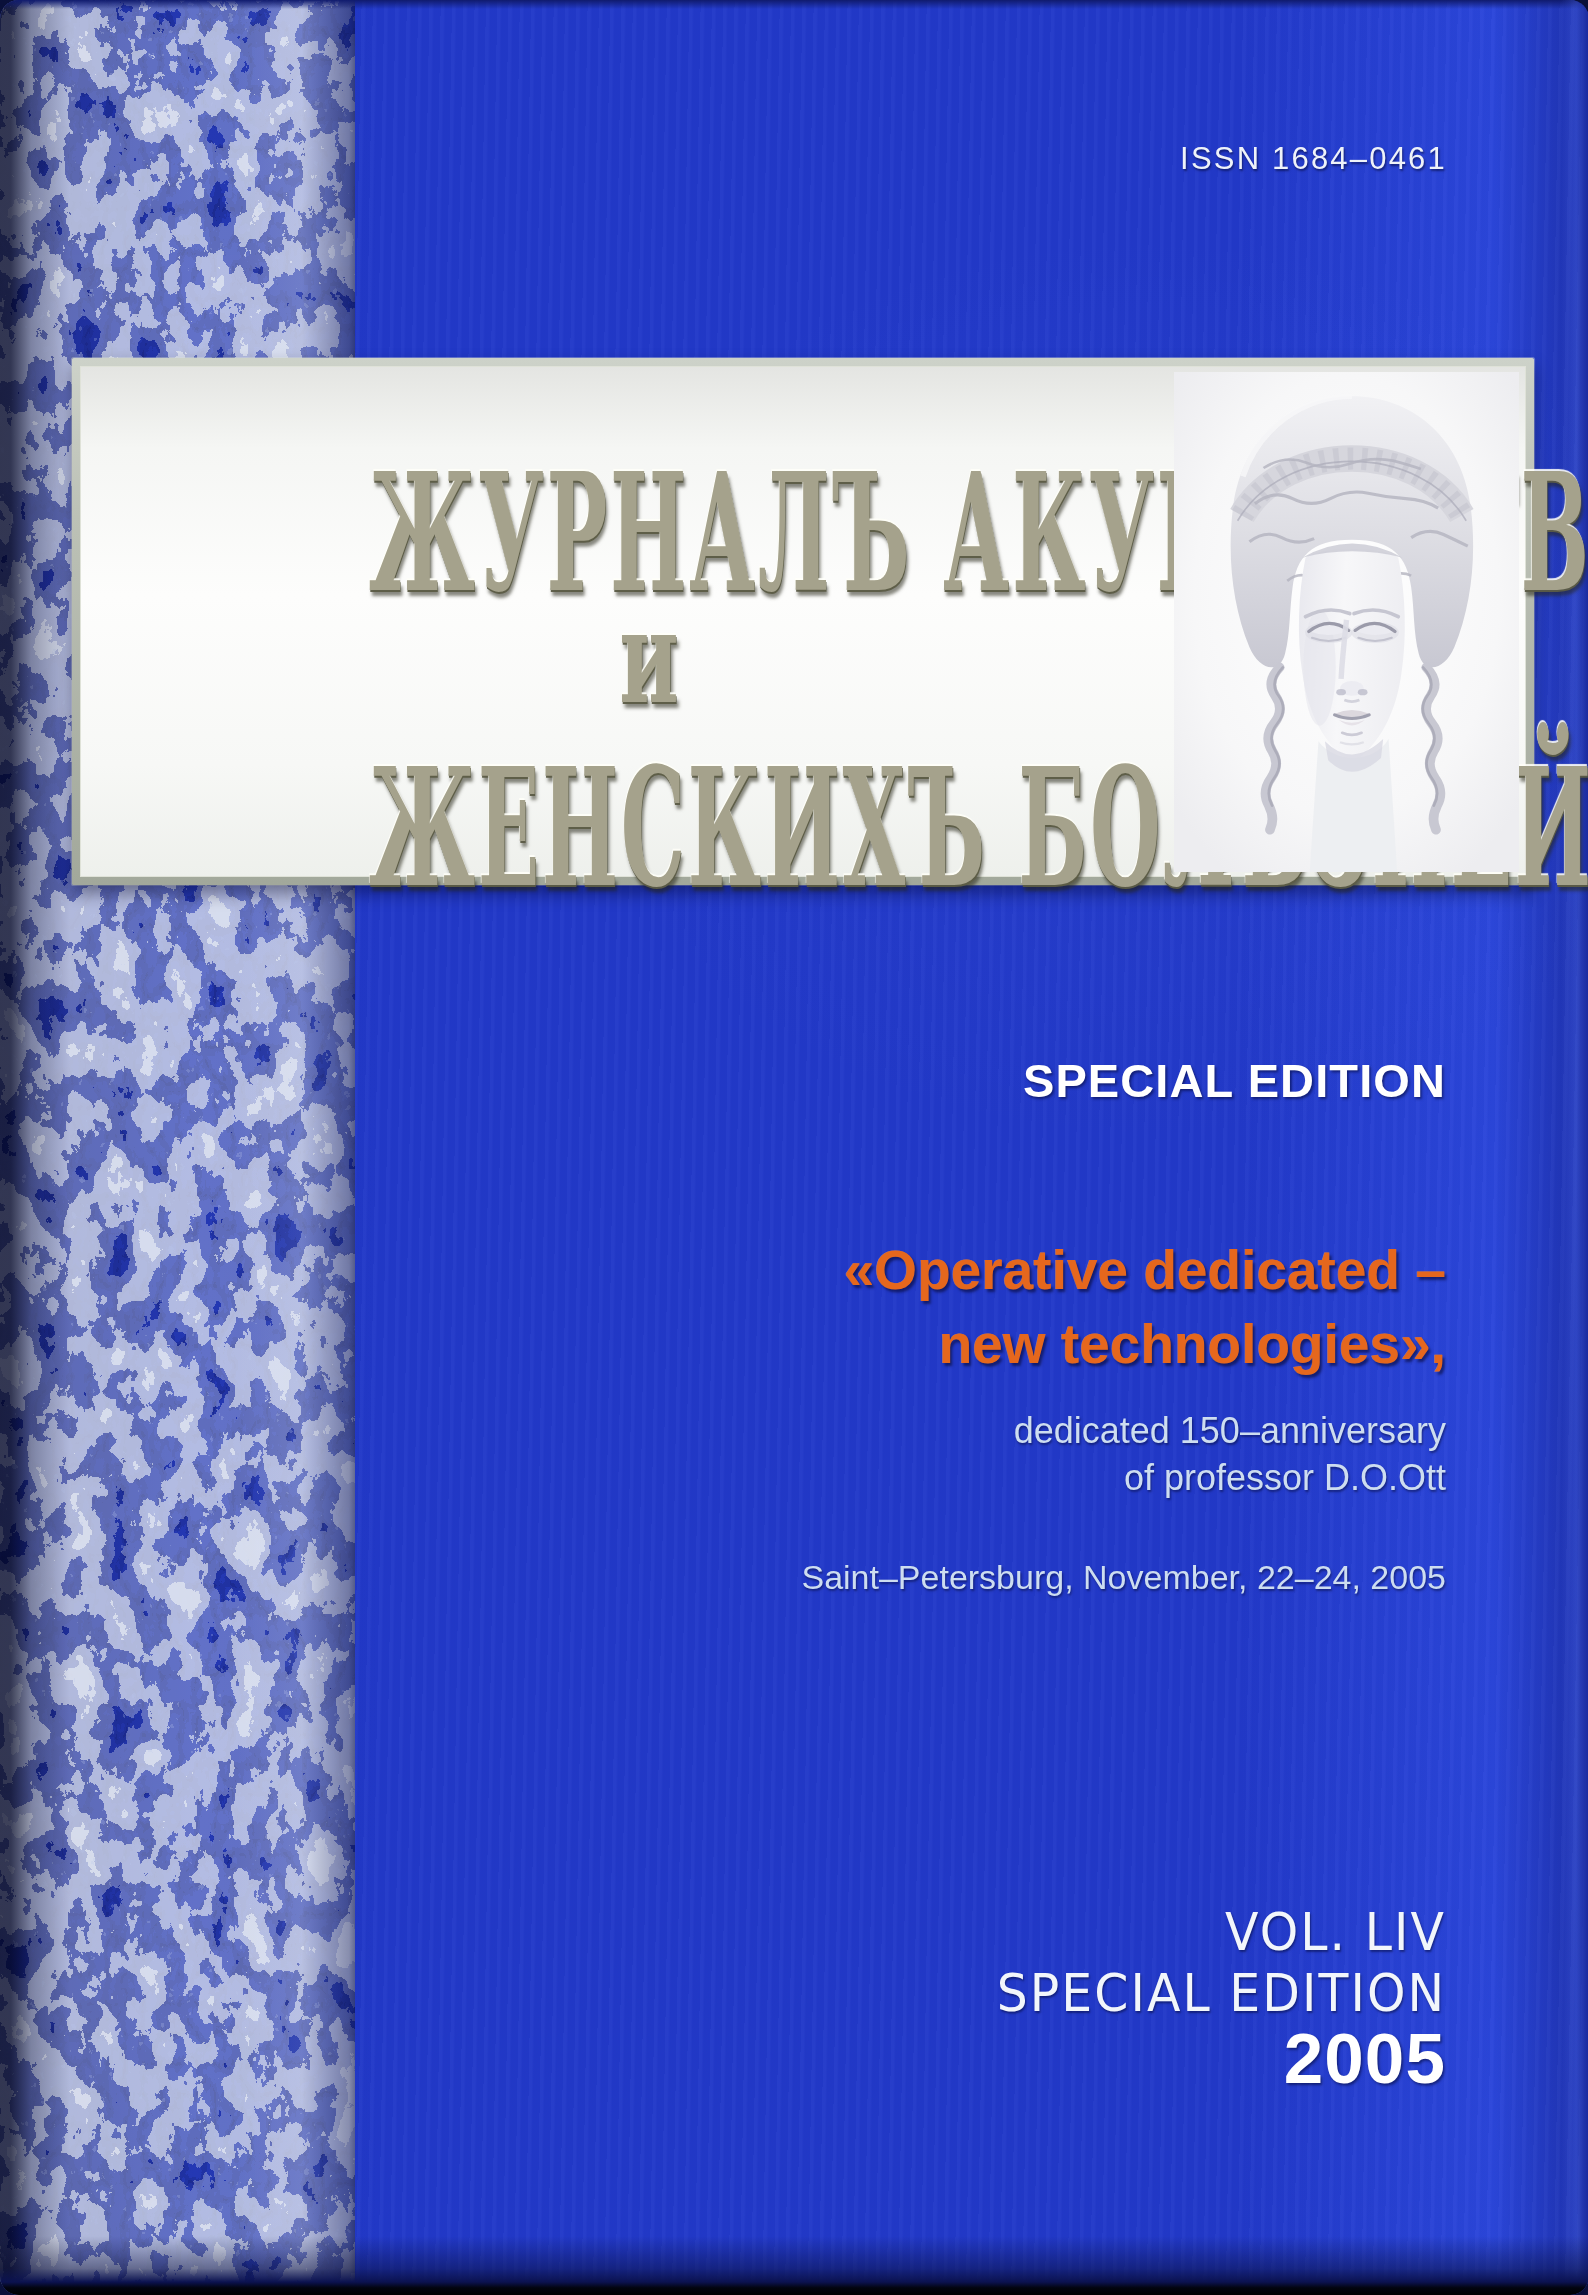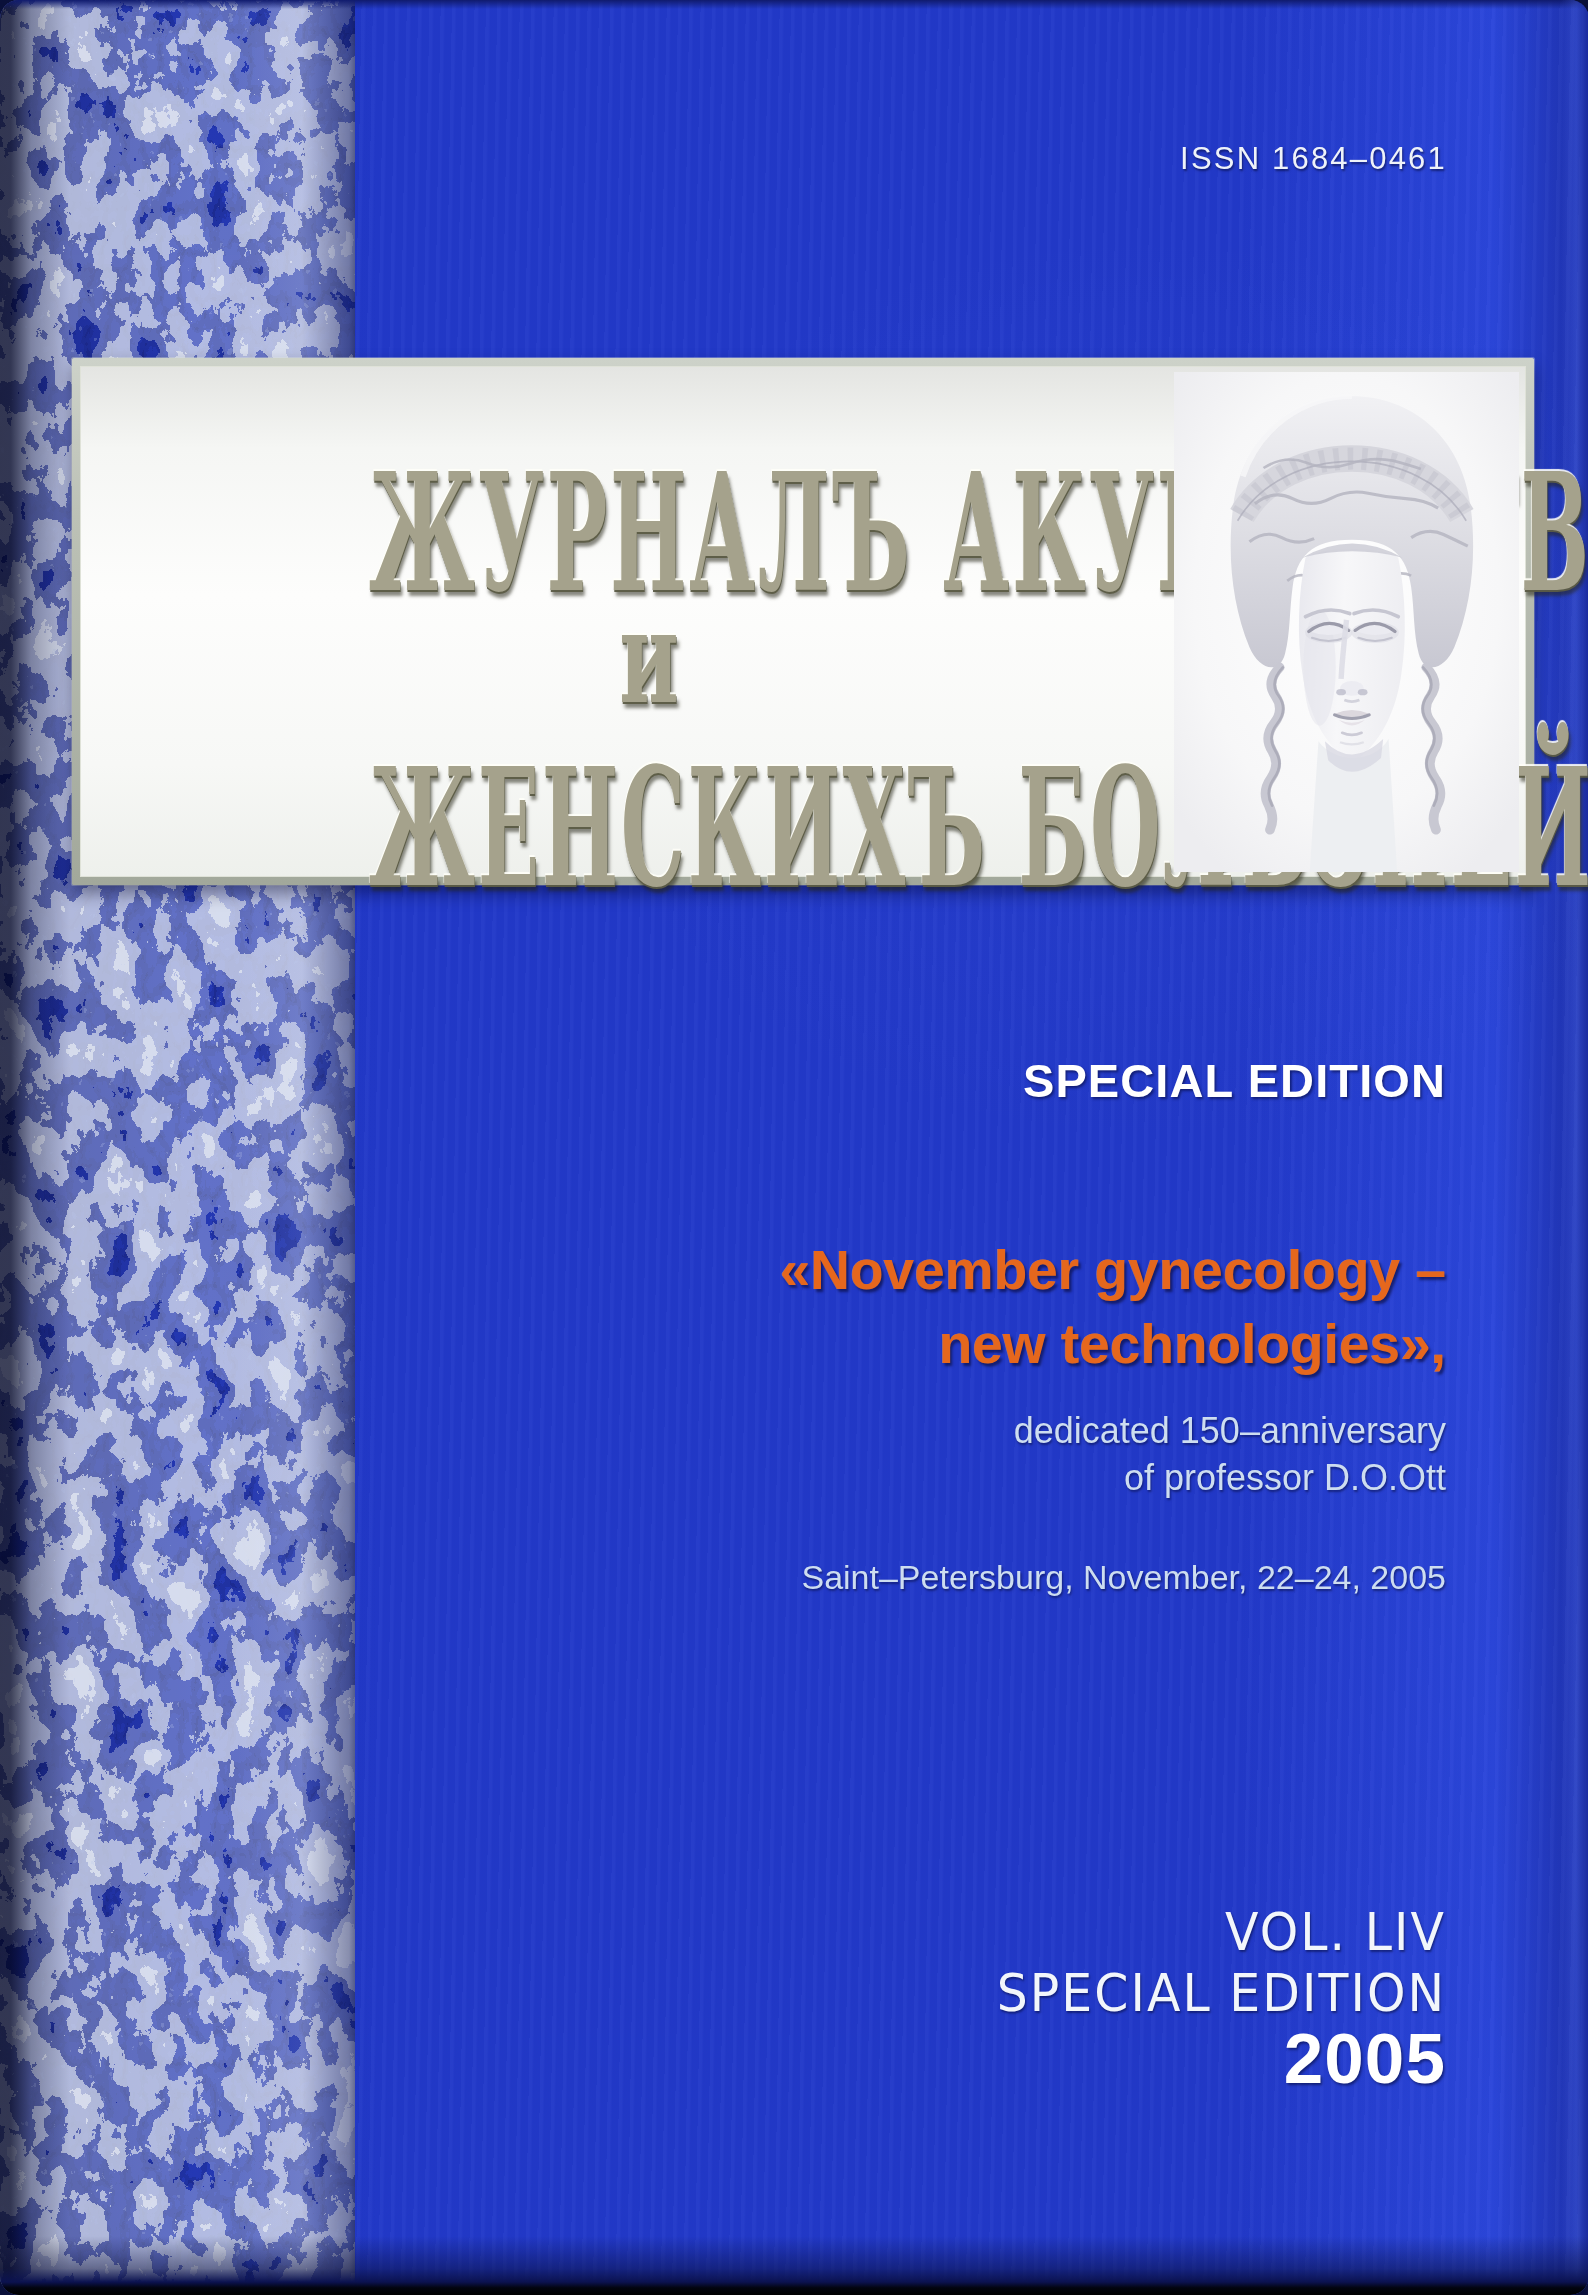--- a/index.html
+++ b/index.html
@@ -240,21 +240,21 @@
             <path d="M468 560 q 26 28 8 54 q -18 26 2 52 q 20 26 4 52 q -16 26 2 52 q 18 26 4 52 q -12 24 -2 46" stroke="#c8c8d2" stroke-width="18"></path>
             <path d="M462 560 q 26 28 8 54 q -18 26 2 52 q 20 26 4 52 q -16 26 2 52 q 18 26 4 52" stroke="#a6a6b4" stroke-width="5" opacity="0.8"></path>
           </g>
         </svg>
       </div>
     </div>
   </div>
 
   <div class="rcol">
     <div class="rline sp-top">SPECIAL EDITION</div>
-    <div class="rline orange1">«November gynecology –</div>
+    <div class="rline orange1">«Operative dedicated –</div>
     <div class="rline orange2">new technologies»,</div>
     <div class="rline ded1">dedicated 150–anniversary</div>
     <div class="rline ded2">of professor D.O.Ott</div>
     <div class="rline venue">Saint–Petersburg, November, 22–24, 2005</div>
     <div class="rline vol">VOL. LIV</div>
     <div class="rline sped2">SPECIAL EDITION</div>
     <div class="rline year">2005</div>
   </div>
 
   <div class="edge-bottom"></div>

